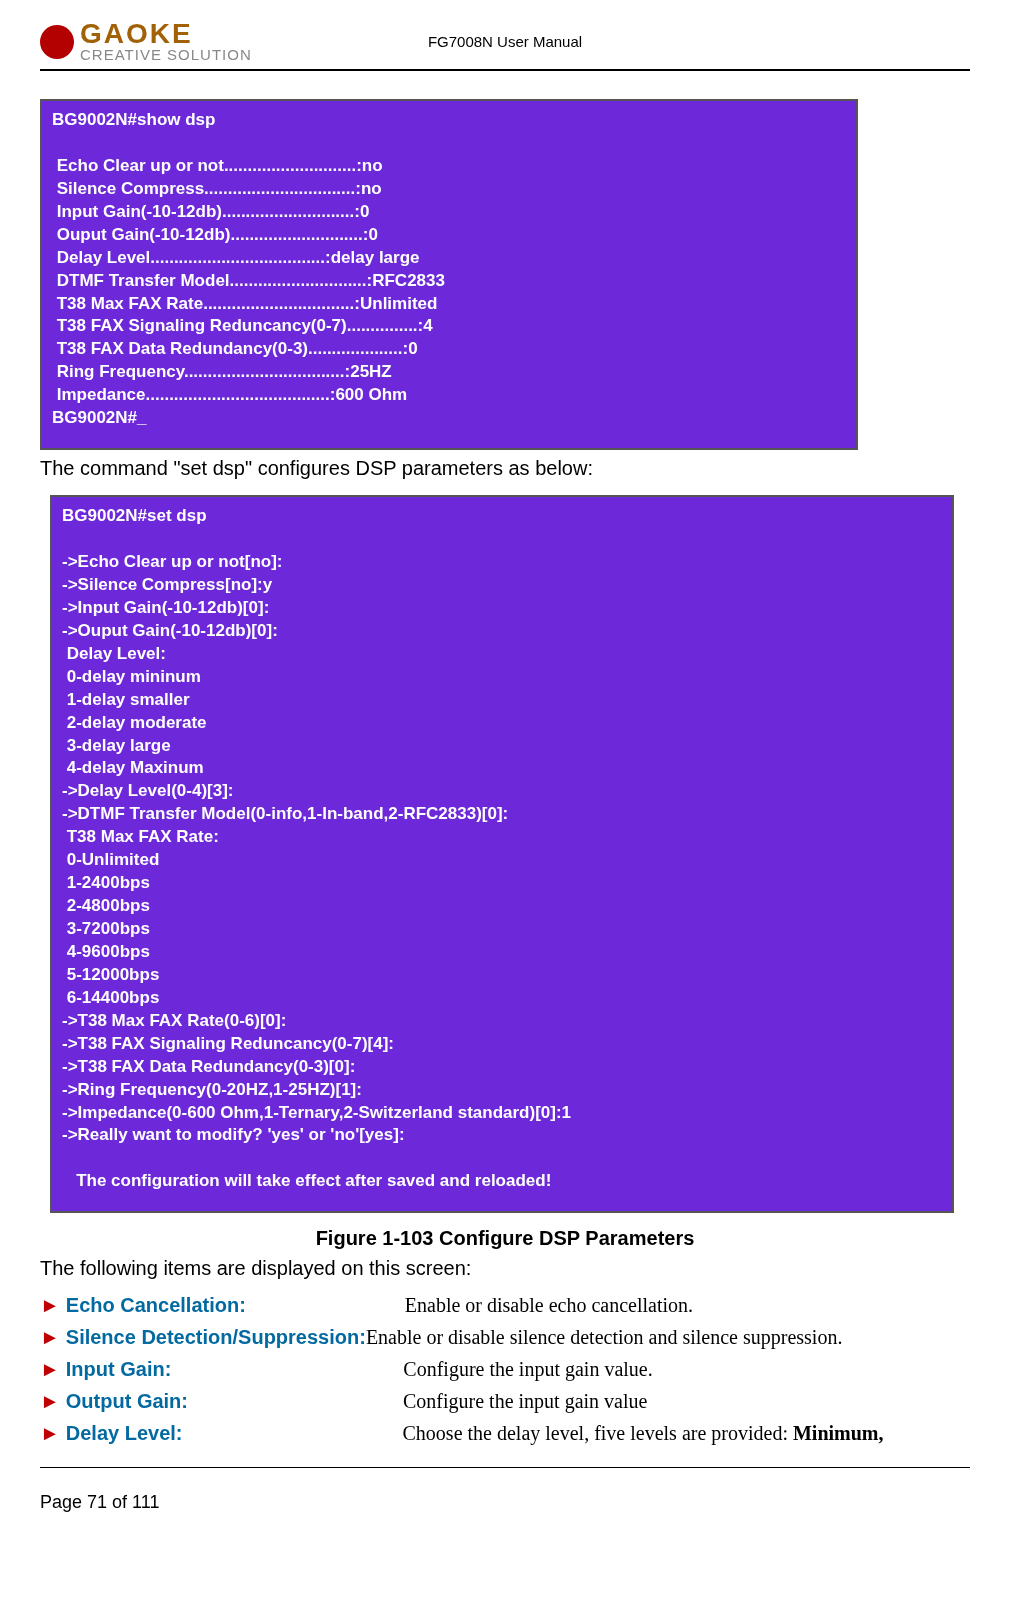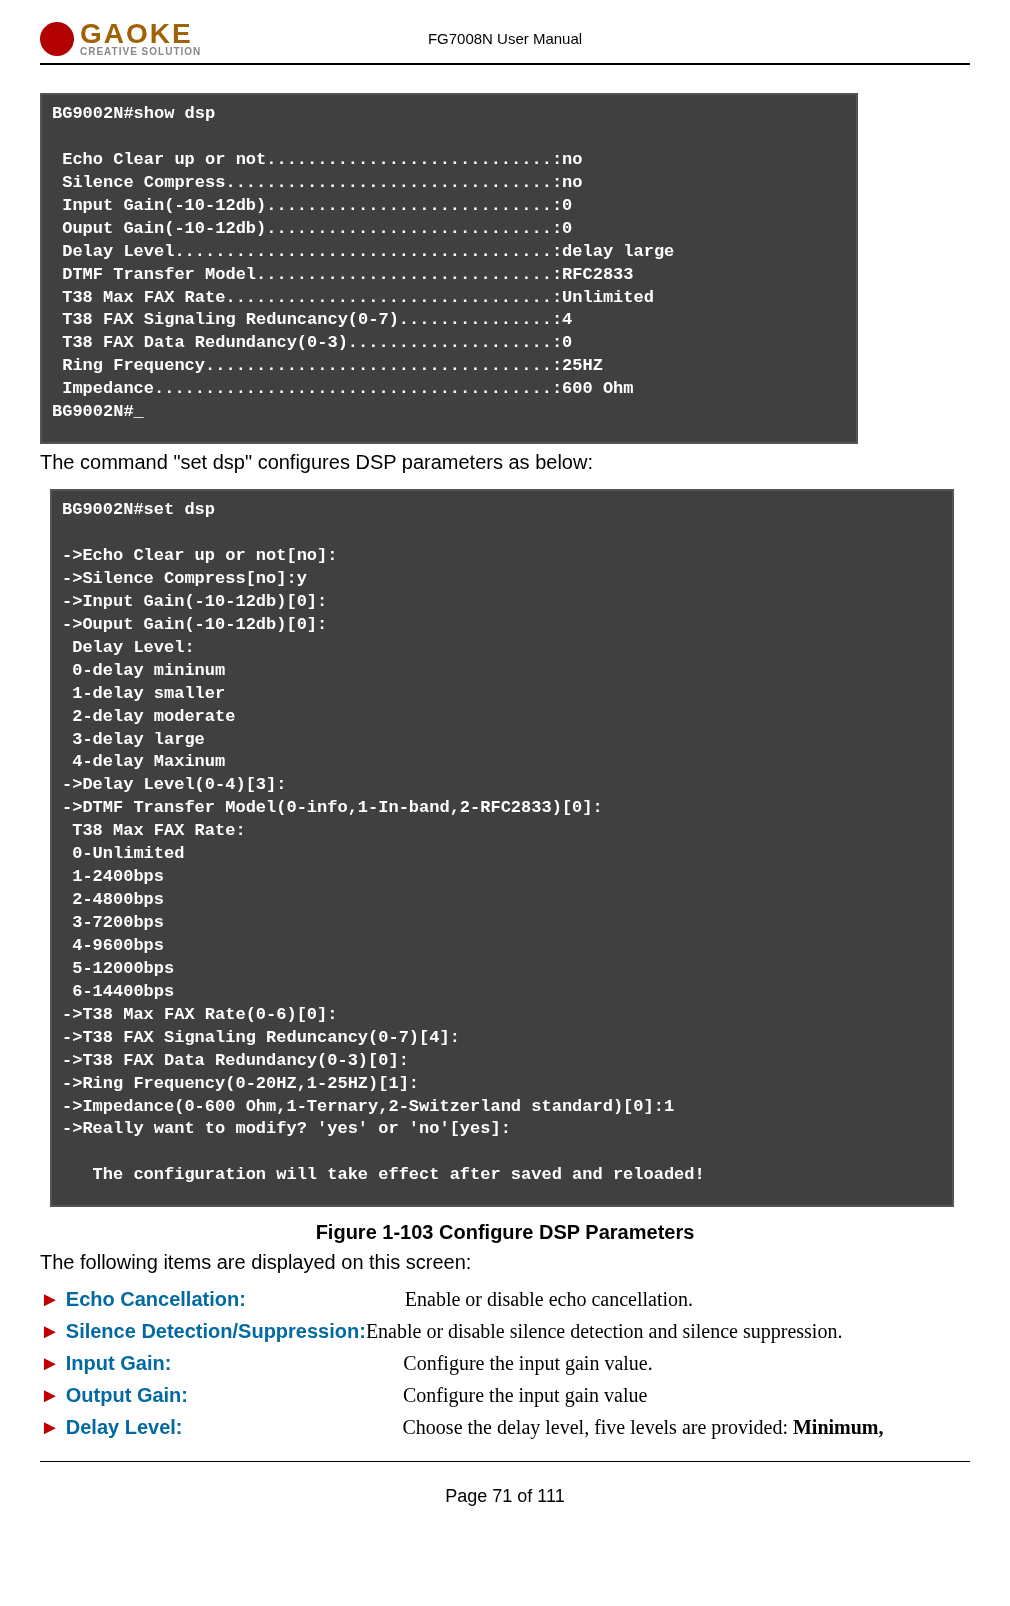--- a/index.html
+++ b/index.html
@@ -35,40 +35,39 @@
       display: inline-block;
     }
     .logo-main {
       font-weight: 900;
       font-size: 28px;
       letter-spacing: 2px;
       color: #a16207;
       line-height: 1;
     }
     .logo-sub {
-      font-size: 10px;
+      font-size: 15px;
       color: #888;
       letter-spacing: 1px;
       margin-top: -2px;
-      font-weight: bold;
     }
     .doc-title {
       position: absolute;
       left: 50%;
       transform: translateX(-50%);
       font-size: 15px;
       color: #000;
     }
     .content {
       padding-top: 28px;
     }
     .terminal {
-      background: #404040;
+      background: #6d28d9;
       color: #fff;
-      font-family: Liberation Mono, monospace;
+      font-family: Liberation Sans, sans-serif;
       font-size: 17px;
       font-weight: bold;
       line-height: 1.35;
       padding: 8px 10px 18px 10px;
       border: 2px solid #555;
       white-space: pre;
       overflow: hidden;
     }
     .term1 { width: 794px; margin-left: 0; }
     .term2 { width: 880px; margin-left: 10px; margin-top: 12px; }
@@ -90,21 +89,20 @@
       line-height: 1.6;
       display: flex;
       align-items: baseline;
     }
     .arrow { color: #c00000; margin-right: 6px; }
     .param-name { color: #0369a1; font-weight: bold; }
     .param-pad { display: inline-block; }
     .param-desc { color: #000; font-family: Liberation Serif, serif; }
     .param-desc .bold { font-weight: bold; margin-top: 20px; }
     .footer {
-      text-align: center;
       font-size: 18px;
       margin-top: 24px;
       border-top: 0;
     }
     hr.hr { border: none; border-top: 1px solid #000; margin: 4px 0 10px 0; }
   </style>
 </head>
 <body>
 
 <div class="page">

